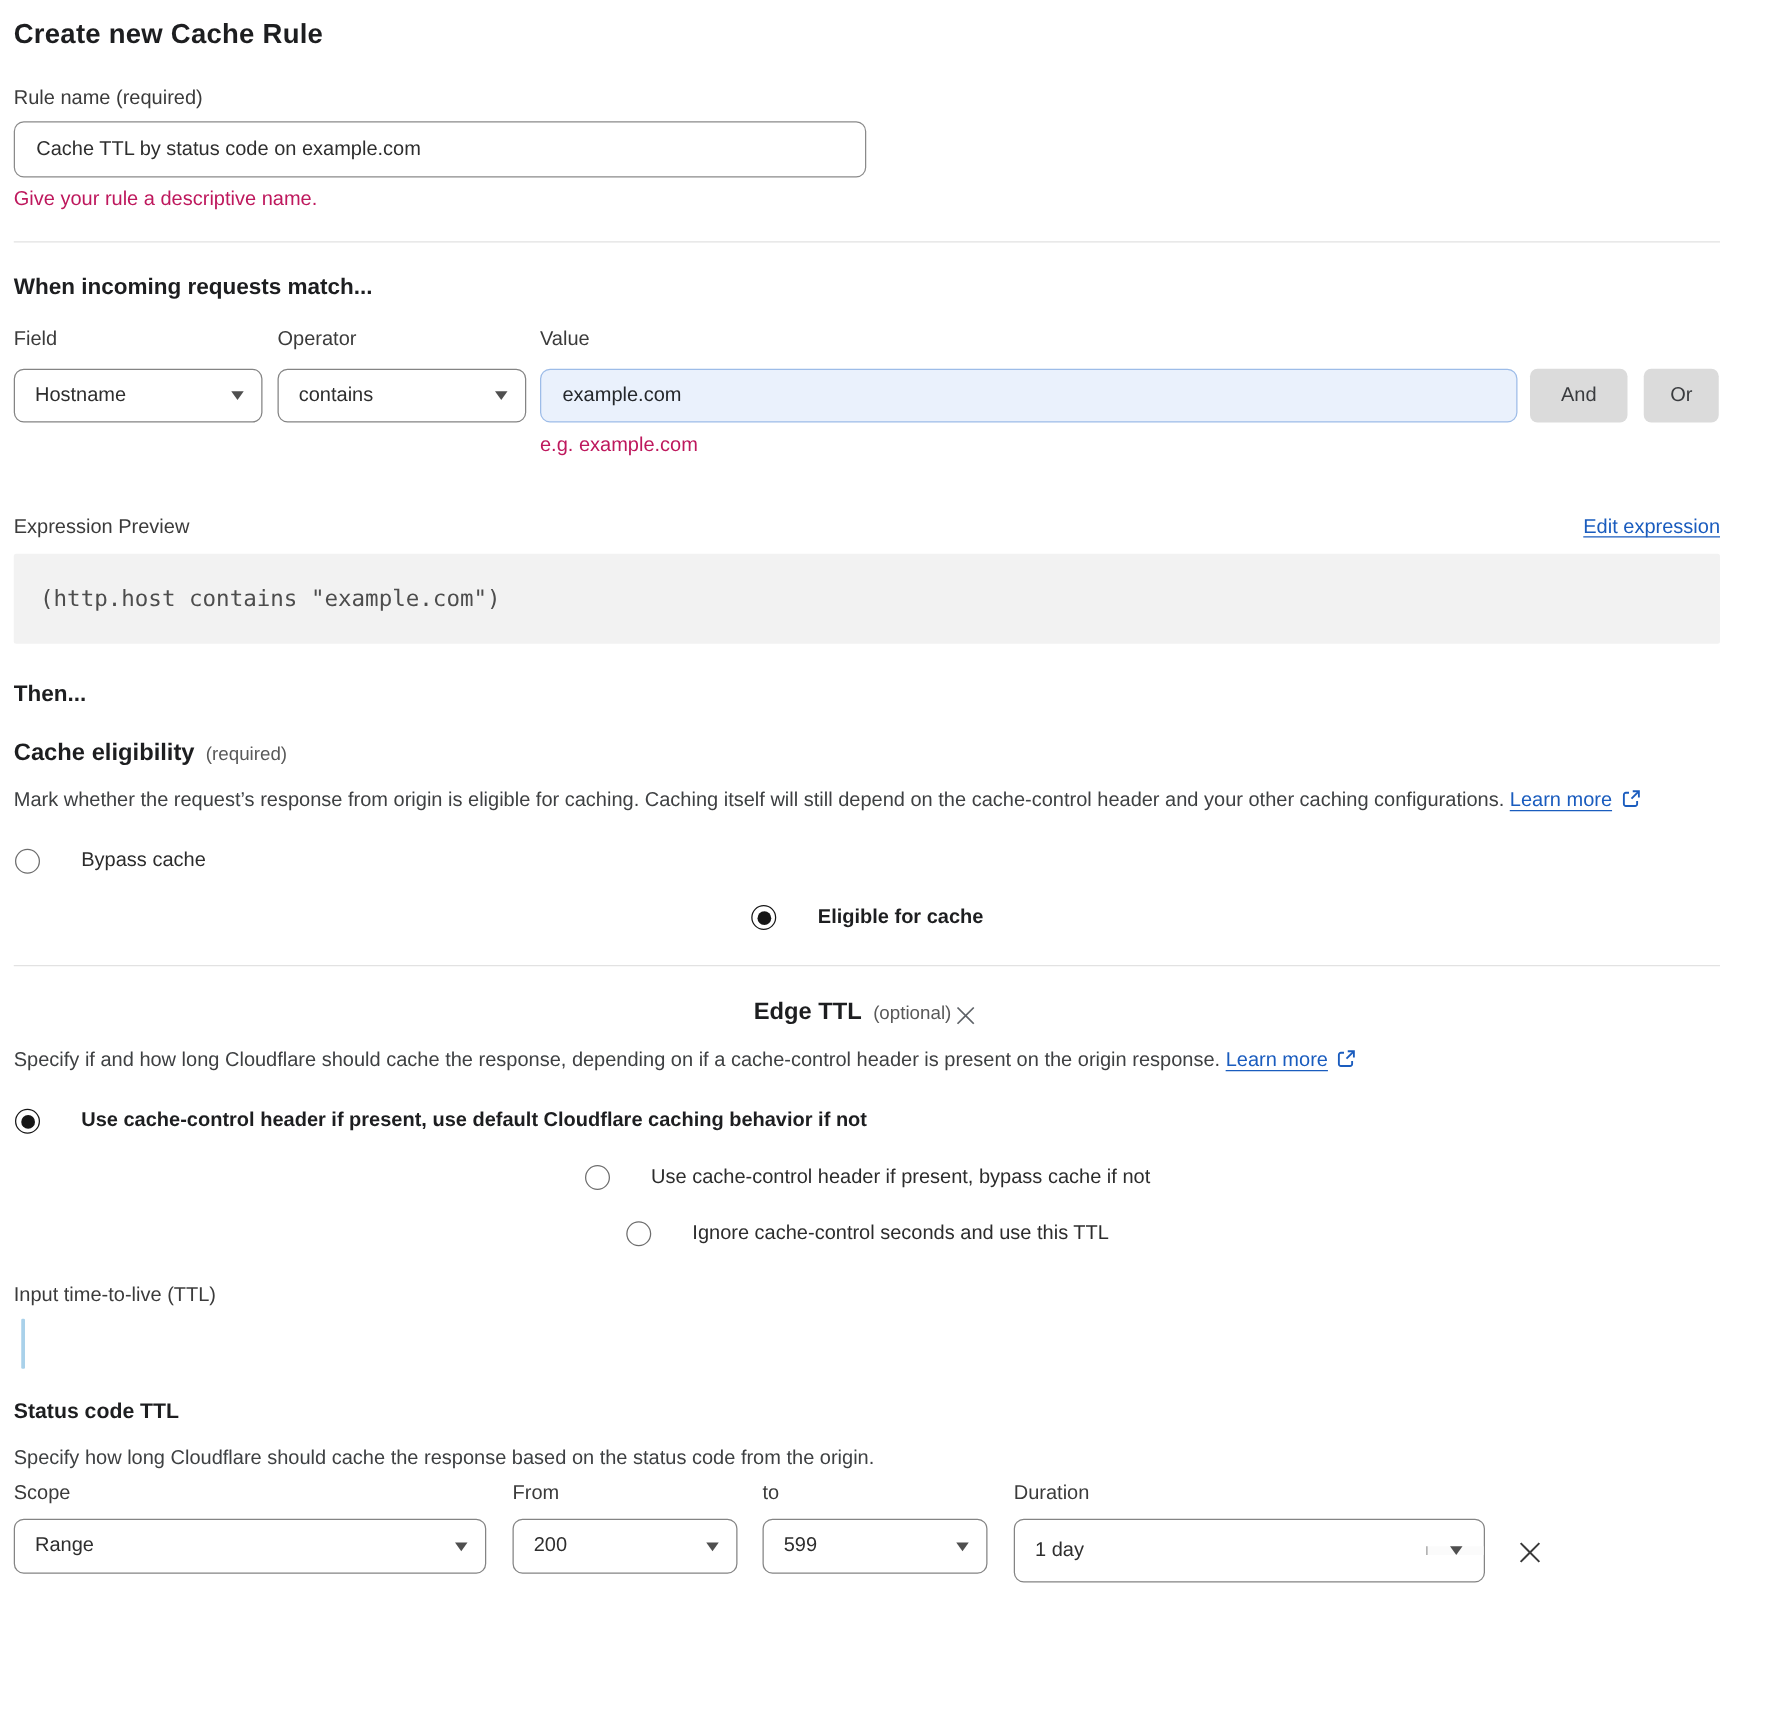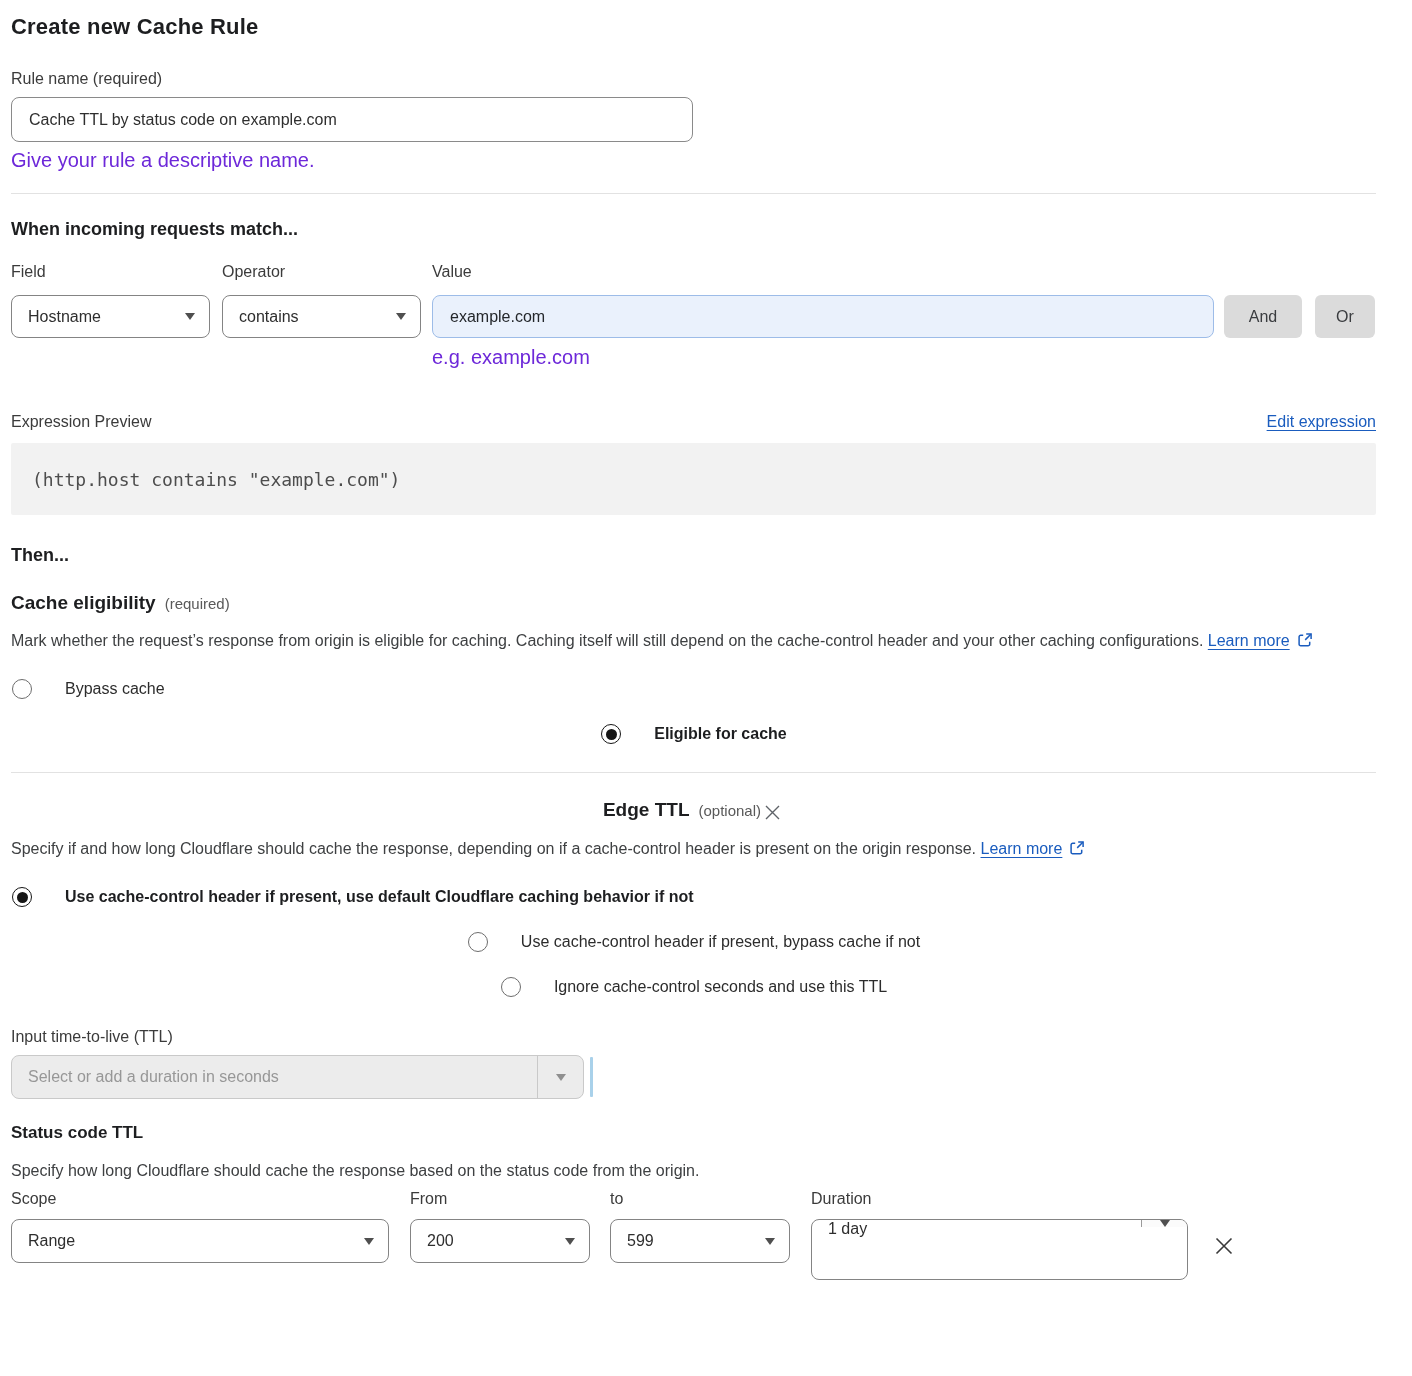--- a/index.html
+++ b/index.html
@@ -8,21 +8,21 @@
     width:1412px; height:1376px;
     font-family:"Liberation Sans", sans-serif;
     color:#363636;
     overflow:hidden;
   }
   .page { padding:14px 36px 0 11px; width:1412px; }
 
   h1.page-title { font-size:22px; font-weight:700; color:#1d1e20; letter-spacing:.2px; }
 
   .field-label { font-size:16px; color:#3b3b3b; line-height:20px; }
-  .helper-text { font-size:20px; color:#6d28d9; line-height:20px; }
+  .helper-text { font-size:16px; color:#be185d; line-height:20px; }
 
   .rule-name-label { margin-top:29px; }
   .rule-name-input {
     margin-top:8px; display:block;
     width:682px; height:45px;
     border:1px solid #8a8a8a; border-radius:8px;
     font-family:"Liberation Sans", sans-serif;
     font-size:16px; color:#2e2e2e; padding:0 17px;
     background:#fff; outline:none;
   }
@@ -126,23 +126,23 @@
 
   .status-row { margin-top:6px; display:flex; align-items:flex-start; }
   .status-col .field-label { margin-bottom:10px; }
   .col-scope { width:378px; }
   .col-from { width:180px; margin-left:21px; }
   .col-to { width:180px; margin-left:20px; }
   .col-duration { width:377px; margin-left:21px; }
   .status-row .select-box { height:44px; }
 
   .combo-box {
-    height:61px; background:#fff;
+    height:51px; background:#fff;
     border:1px solid #848484; border-radius:8px;
-    display:flex; align-items:flex-start; overflow:hidden; cursor:pointer;
+    display:flex; align-items:center; overflow:hidden; cursor:pointer;
   }
   .combo-text { flex:1; display:flex; align-items:center; padding:0 16px; font-size:16px; color:#2e2e2e; }
   .combo-caret-zone { width:46px; border-left:1px solid #9a9a9a; background:#fbfbfb; display:flex; align-items:center; justify-content:center; }
 
   .row-delete-btn { background:none; border:none; cursor:pointer; padding:2px; margin-left:22px; margin-top:43px; }
 </style>
 </head>
 <body>
 
 <div class="page">
@@ -243,26 +243,20 @@
       <span class="radio-label">Use cache-control header if present, bypass cache if not</span>
     </div>
     <div class="radio-row">
       <span class="radio"></span>
       <span class="radio-label">Ignore cache-control seconds and use this TTL</span>
     </div>
   </div>
 
   <div class="field-label ttl-label">Input time-to-live (TTL)</div>
   <div class="ttl-select-row">
-    <div class="ttl-select">
-      <span class="ttl-placeholder">Select or add a duration in seconds</span>
-      <span class="ttl-caret-zone">
-          <span class="caret"></span>
-        </span>
-    </div>
     <span class="focus-indicator"></span>
   </div>
 
   <h3 class="status-heading">Status code TTL</h3>
   <p class="status-desc">Specify how long Cloudflare should cache the response based on the status code from the origin.</p>
 
   <div class="status-row">
     <div class="status-col col-scope">
       <div class="field-label">Scope</div>
       <div class="select-box">

